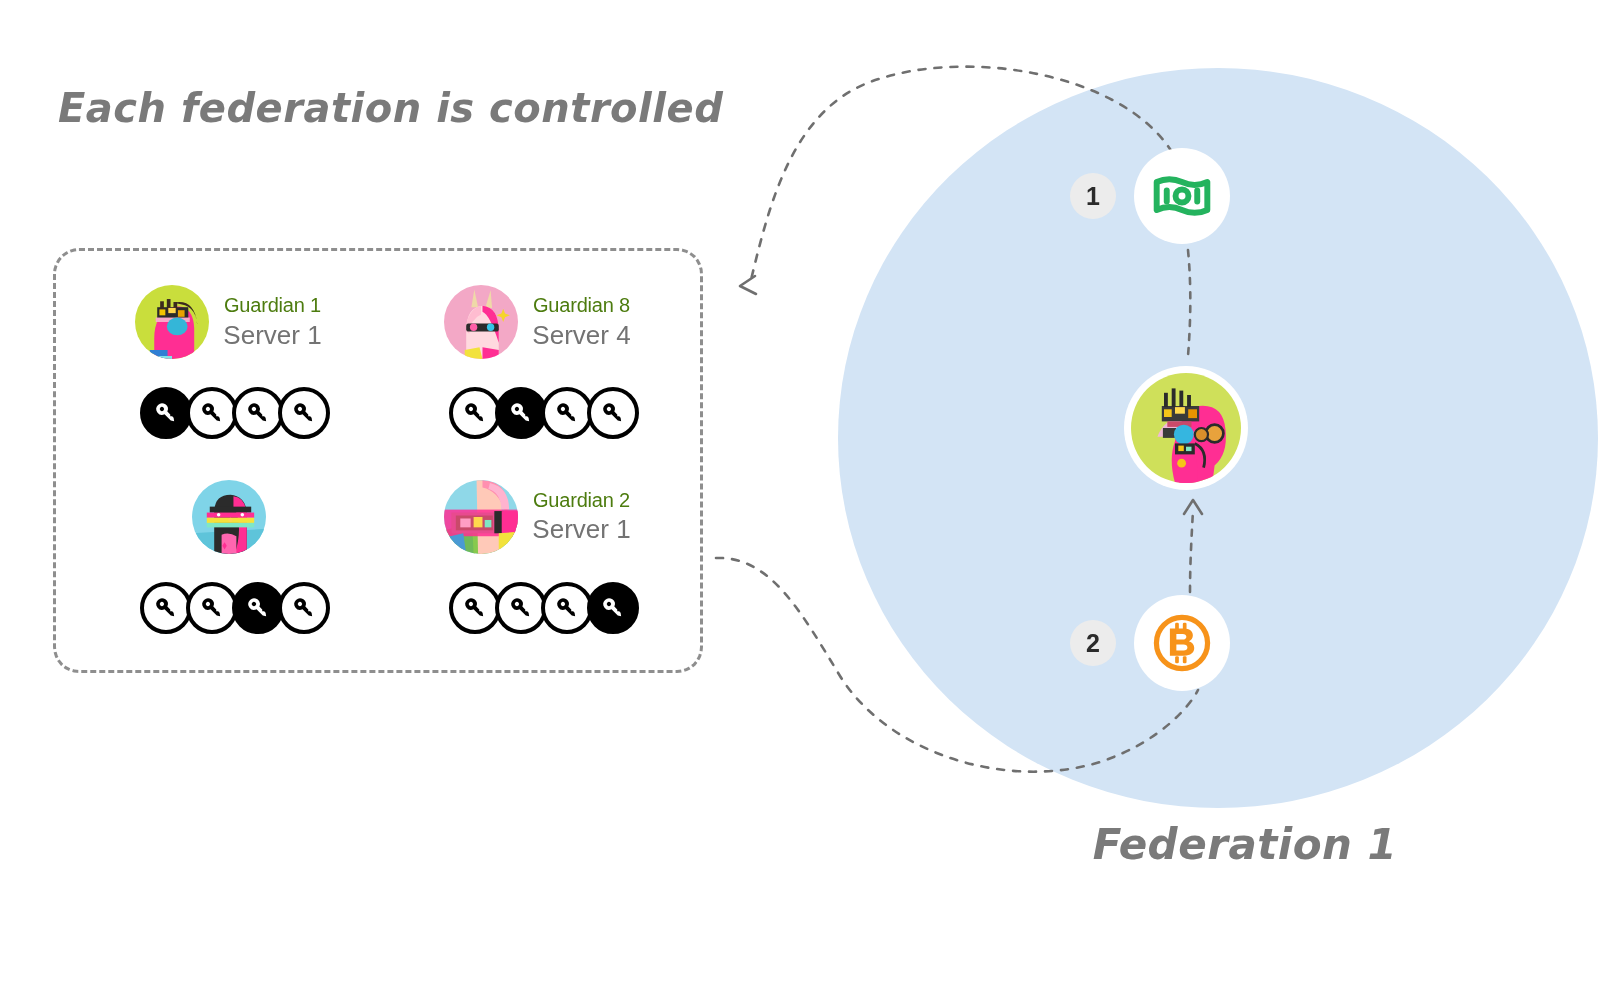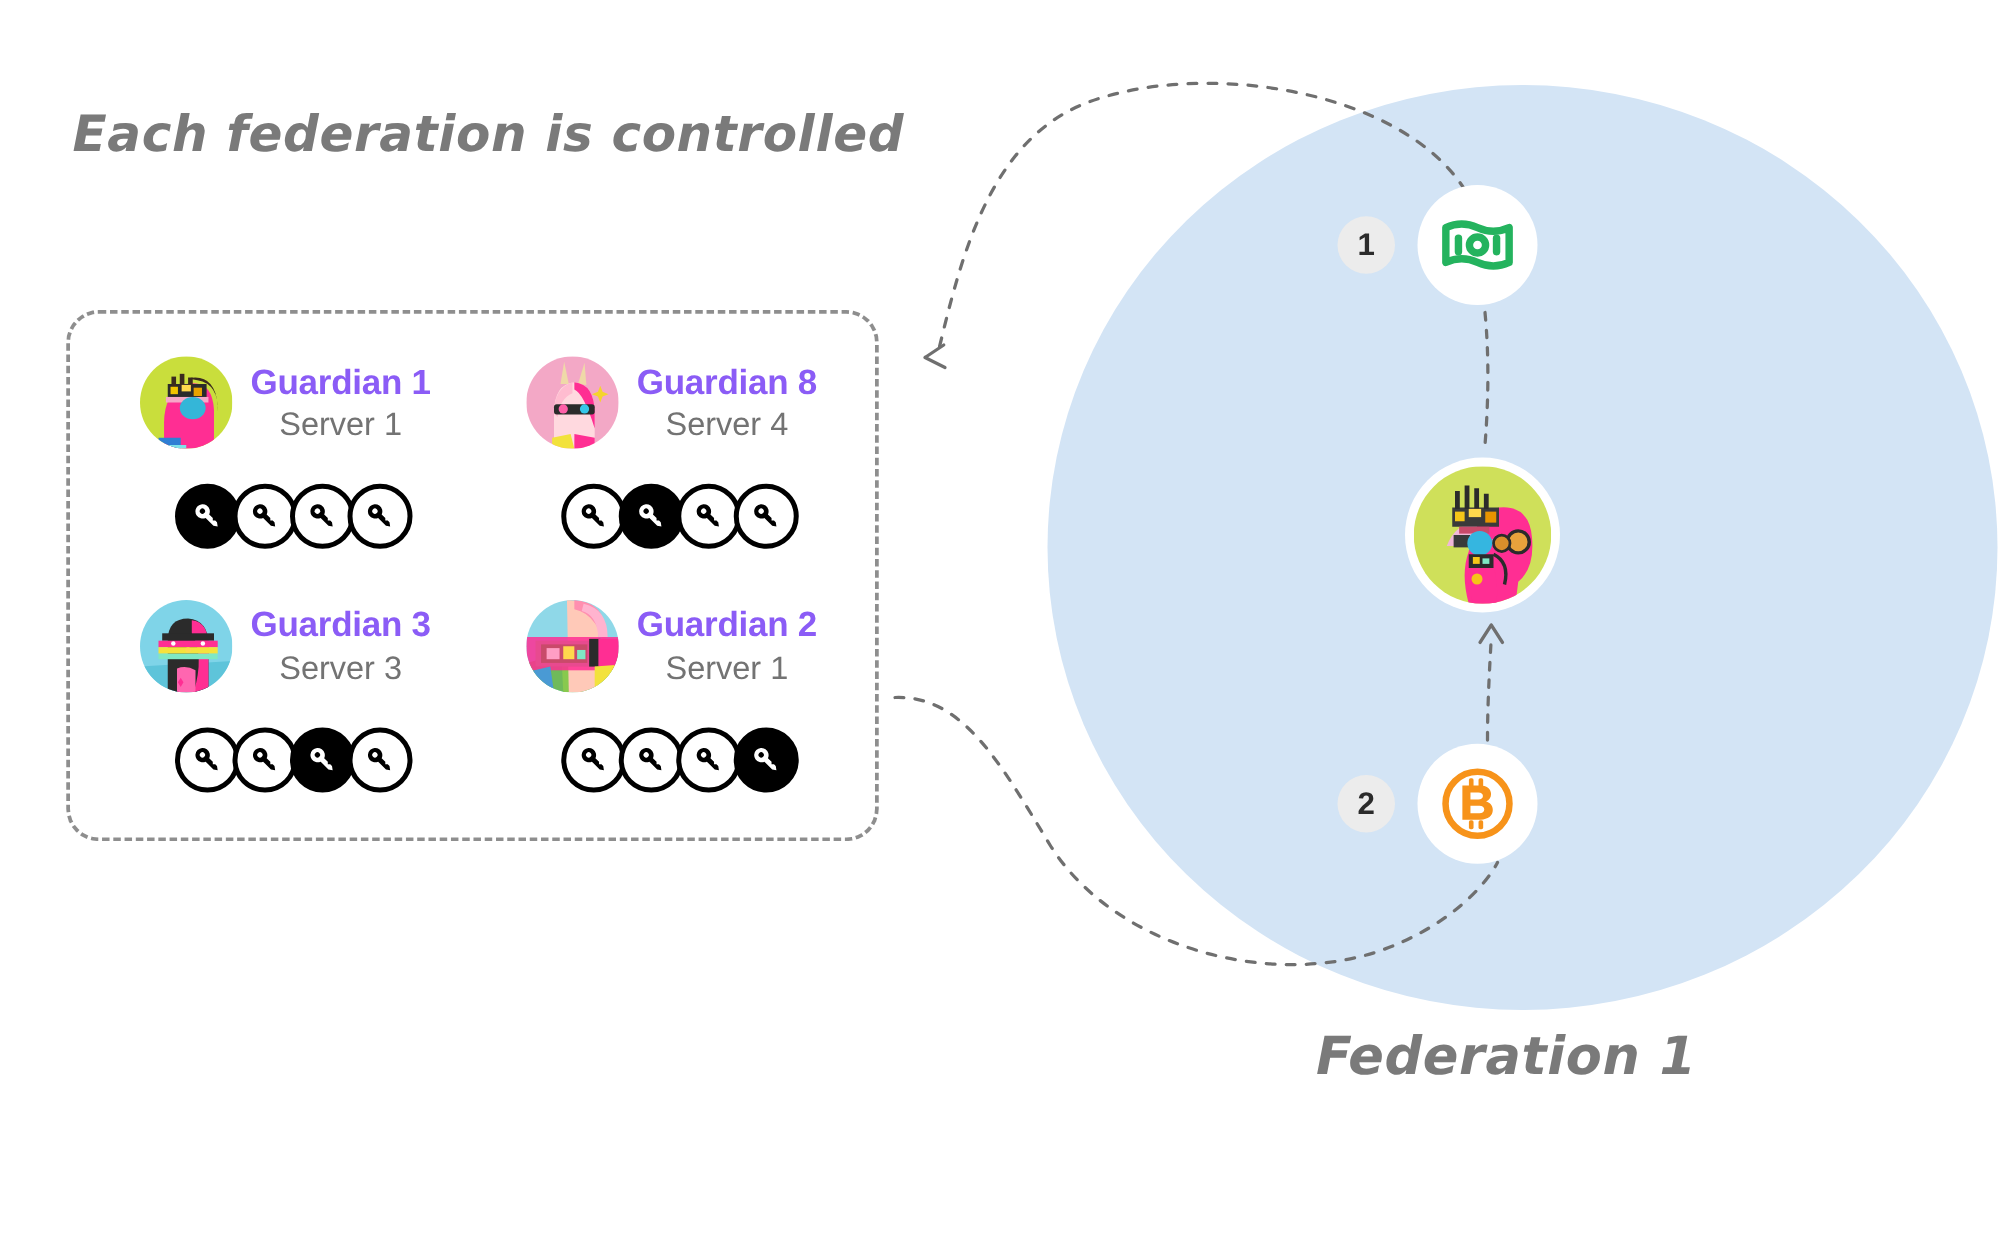--- a/index.html
+++ b/index.html
@@ -89,23 +89,23 @@
     height: 110px;
   }
   .guardian-meta {
     display: flex;
     flex-direction: column;
     align-items: center;
     justify-content: center;
     line-height: 1.12;
   }
   .guardian-name {
-    font-size: 28px;
-    font-weight: 700;
-    color: #8b5cf6;
+    font-size: 20px;
+    font-weight: 400;
+    color: #4d7c0f;
     letter-spacing: -0.2px;
     white-space: nowrap;
   }
   .guardian-server {
     font-size: 26px;
     font-weight: 400;
     color: #737373;
     margin-top: 4px;
     white-space: nowrap;
   }
@@ -213,21 +213,21 @@
     justify-content: center;
   }
   #node-center .avatar {
     width: 110px;
     height: 110px;
   }
 
   
   #federation-caption {
     position: absolute;
-    left: 1040px;
+    left: 1080px;
     top: 820px;
     width: 330px;
     text-align: center;
     color: #7a7a7a;
     font-family: "DejaVu Sans", sans-serif;
     font-size: 42px;
     font-style: italic;
     font-weight: 700;
     letter-spacing: 0.5px;
     z-index: 6;
@@ -379,24 +379,20 @@
               <rect x="24" y="36" width="56" height="8" fill="#2b2b2b"></rect>
               <rect x="20" y="44" width="64" height="7" fill="#ff2e93"></rect>
               <rect x="20" y="51" width="64" height="7" fill="#f5e23c"></rect>
               <rect x="20" y="58" width="64" height="6" fill="#7fe8c4"></rect>
               <circle cx="52" cy="54" r="3" fill="#ffd84d"></circle>
               <circle cx="36" cy="47" r="2.4" fill="#ffffff"></circle>
               <circle cx="68" cy="47" r="2.4" fill="#ffffff"></circle>
               <path d="M40 74 Q50 70 60 76 L60 100 L40 100 Z" fill="#ff66b0"></path>
               <path d="M44 84 l3 5 -3 5 -3 -5 z" fill="#ff2e93"></path>
             </svg>
-          </div>
-          <div class="guardian-meta">
-            <div class="guardian-name">Guardian 3</div>
-            <div class="guardian-server">Server 3</div>
           </div>
         </div>
         <div class="key-row">
           <div class="key-badge off">
             <svg viewBox="0 0 24 24">
                 <g transform="rotate(-45 12 12)">
                   <path d="M12 3a4.6 4.6 0 0 0-1.6 8.92V19l1.6 2.2 1.6-2.2v-1.6l-1.1-1.1 1.1-1.1v-3.28A4.6 4.6 0 0 0 12 3z"></path>
                   <circle class="bow-hole" cx="12" cy="7.4" r="1.7"></circle>
                 </g>
               </svg>

